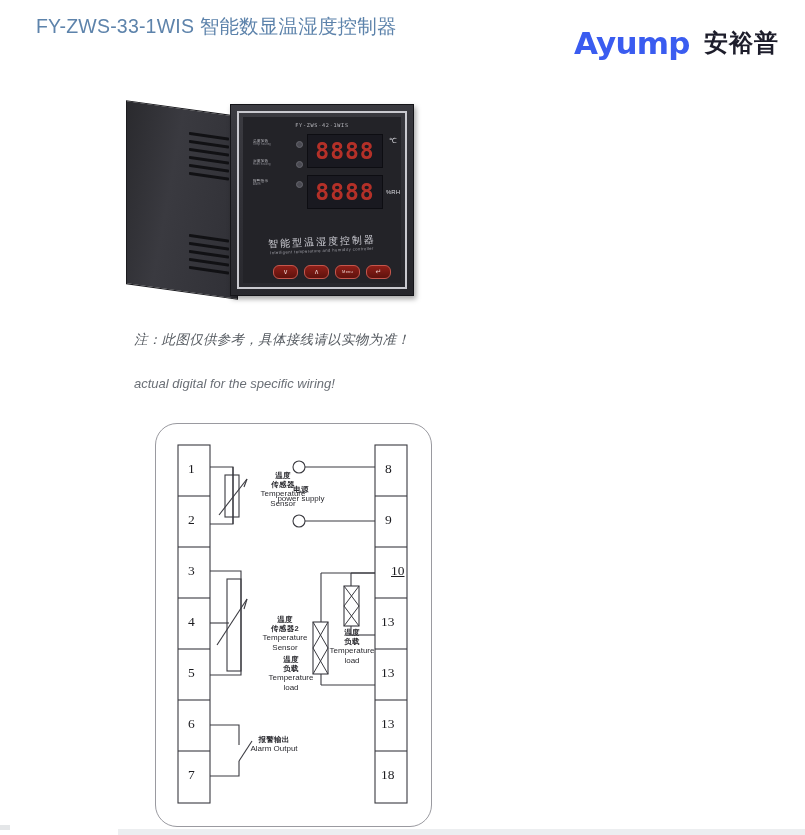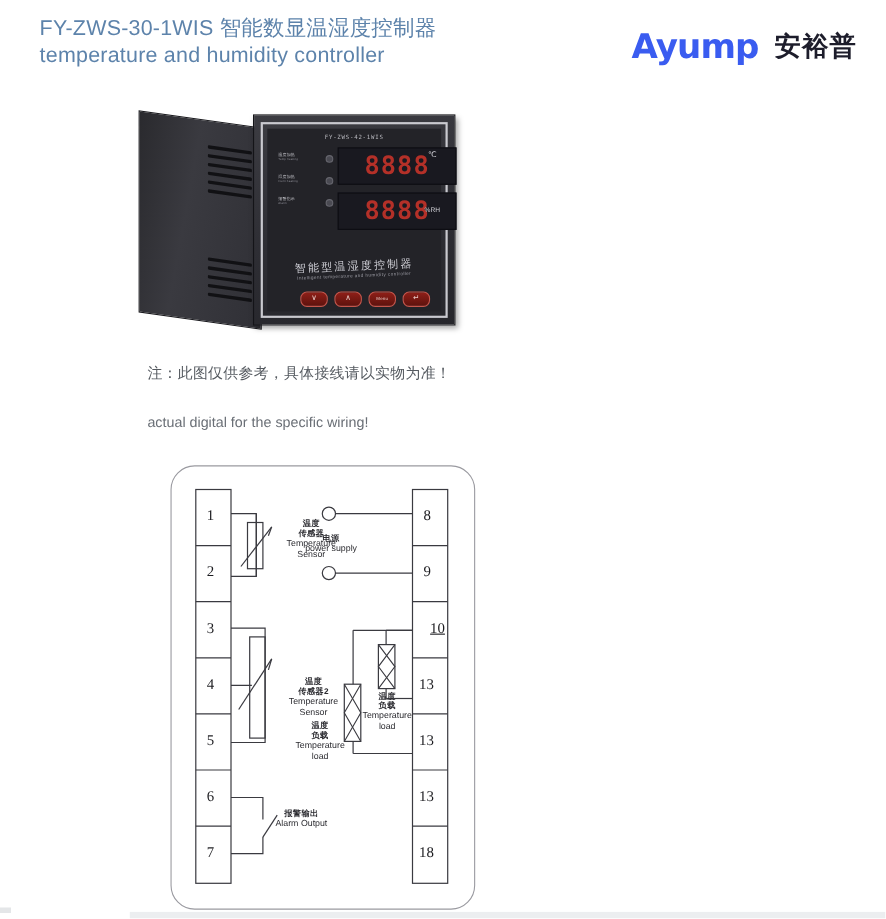--- a/index.html
+++ b/index.html
@@ -79,21 +79,21 @@
   .led-lbl{
     position:absolute;left:0;top:0;width:40px;
     color:#c2c2c8;font-size:3.6px;line-height:4px;letter-spacing:.2px;
   }
   .led-lbl i{display:block;font-style:normal;font-size:2.6px;color:#8e8e96;}
   .led-dot{
     position:absolute;left:43px;top:2px;width:5px;height:5px;border-radius:50%;
     background:#4a4a52;border:.5px solid #66666e;
   }
   .ph-disp{
-    position:absolute;background:#191920;border:1px solid #0d0d12;padding-left:32px;
+    position:absolute;background:#191920;border:1px solid #0d0d12;
   }
   .ph-disp .segs{
     position:absolute;left:3px;top:3px;right:3px;bottom:3px;
     color:#d0352a;font-size:23px;letter-spacing:1px;line-height:26px;
     font-family:"DejaVu Sans Mono",monospace;font-weight:bold;
     opacity:.85;text-align:center;
   }
   .ph-unit{position:absolute;color:#d8d8de;font-size:7px;}
   .ph-brandcn{
     position:absolute;left:0;right:0;top:118px;text-align:center;
@@ -107,21 +107,21 @@
   }
   .ph-btn{
     position:absolute;top:148px;width:23px;height:12px;border-radius:6px;
     background:linear-gradient(180deg,#8e1f18,#5e120d);
     border:1px solid #c4564c;
     color:#e8c9c5;font-size:7px;line-height:11px;text-align:center;
   }
   .ph-btn.small{font-size:4px;letter-spacing:.2px;}
 
   
-  #note{position:absolute;left:134px;top:330px;width:430px;}
+  #note{position:absolute;left:134px;top:330px;width:430px;font-style:italic;}
   #note-cn{color:#555a60;font-size:13.5px;line-height:20px;letter-spacing:.3px;}
   #note-en{color:#6a6f76;font-size:13px;line-height:17px;margin-top:8px;}
 
   
   #diagram{position:absolute;left:155px;top:423px;width:275px;height:402px;}
   #dg-frame{
     position:absolute;left:0;top:0;width:100%;height:100%;
     border:1.3px solid #9a9aa0;border-radius:22px;background:#fff;
   }
   #dg-svg{position:absolute;left:0;top:0;}
@@ -134,22 +134,21 @@
   }
 
   #footer-band{position:absolute;left:118px;top:829px;width:687px;height:6px;background:#eceef0;}
   #footer-tick{position:absolute;left:0px;top:825px;width:10px;height:5px;background:#e4e6e8;}
 </style>
 </head>
 <body>
 
 <div id="header">
   <div id="title-block">
-    <div class="title-line">FY-ZWS-30-1WIS 智能数显温湿度控制器</div>
-    <div class="title-line">temperature and humidity controller</div>
+    <div class="title-line">FY-ZWS-33-1WIS 智能数显温湿度控制器</div>
   </div>
   <div id="logo">
     <span id="logo-mark">Ayump</span>
     <span id="logo-cn">安裕普</span>
   </div>
 </div>
 
 <div id="photo">
   <div class="ph-side">
     <div class="vent" style="top:22px"></div>

